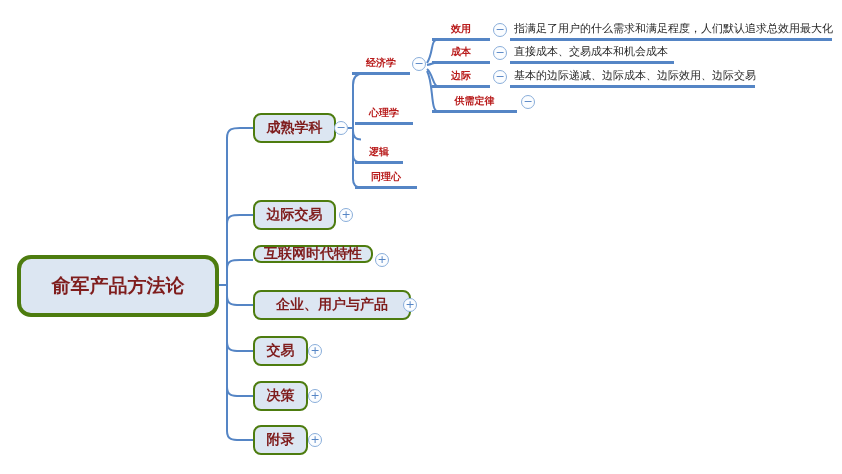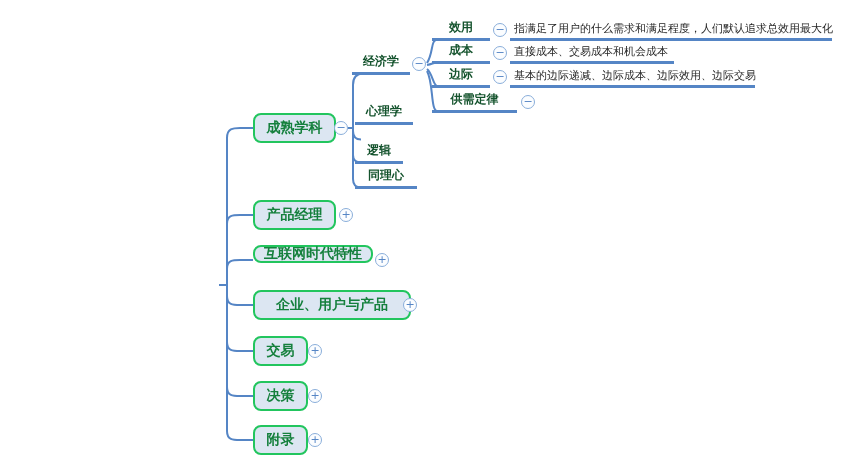--- a/index.html
+++ b/index.html
@@ -4,29 +4,29 @@
 <style>
   html,body{margin:0;padding:0;background:#fff;}
   .canvas{
     position:relative;width:842px;height:474px;background:#ffffff;
     font-family:"DejaVu Sans","Liberation Sans",sans-serif;overflow:hidden;
   }
   svg.connectors{position:absolute;left:0;top:0;}
   .box{
     position:absolute;box-sizing:border-box;
     display:flex;align-items:center;justify-content:center;
-    background:#dce6f2;border:2px solid #22c55e;border-radius:8px;
-    color:#15803d;font-weight:bold;font-size:14px;white-space:nowrap;
+    background:#dce6f2;border:2px solid #4d7c0f;border-radius:8px;
+    color:#7f1d1d;font-weight:bold;font-size:14px;white-space:nowrap;
   }
   .box.root{border-width:4px;border-radius:14px;font-size:19px;}
   .leaf{
     position:absolute;box-sizing:border-box;height:24px;
     border-bottom:3px solid #5585c5;
     display:flex;align-items:flex-end;justify-content:center;
-    padding-bottom:2px;color:#14532d;font-weight:bold;font-size:12px;
+    padding-bottom:2px;color:#b91c1c;font-weight:bold;font-size:10px;
     white-space:nowrap;
   }
   .leaf.desc{
     justify-content:flex-start;font-weight:normal;color:#262626;font-size:11px;
   }
   .toggle{
     position:absolute;box-sizing:border-box;width:14px;height:14px;
     border:1px solid #8aaeda;border-radius:50%;background:#fbfdff;
     color:#5585c5;font-size:11px;line-height:11px;text-align:center;
     cursor:pointer;
@@ -56,25 +56,26 @@
     <path d="M353,131 Q353,139.5 361,139.5"></path>
     <path d="M353,155 Q353,162.5 361,162.5"></path>
     <path d="M353,179 Q353,187.5 361,187.5"></path>
 
     <path d="M427,63 C434,52 430,39.5 438,39.5"></path>
     <path d="M427,65 C433,64 433,62.5 438,62.5"></path>
     <path d="M427,69 C433,74 433,86.5 438,86.5"></path>
     <path d="M427,71 C434,84 430,111.5 438,111.5"></path>
   </svg>
 
+  <div class="box root" style="left:17px;top:255px;width:202px;height:62px">俞军产品方法论</div>
 
   <div class="box" style="left:253px;top:113px;width:83px;height:30px">成熟学科</div>
   <div class="toggle" style="left:334px;top:121px">−</div>
 
-  <div class="box" style="left:253px;top:200px;width:83px;height:30px">产品经理</div>
+  <div class="box" style="left:253px;top:200px;width:83px;height:30px">边际交易</div>
   <div class="toggle" style="left:339px;top:208px">+</div>
 
   <div class="box" style="left:253px;top:245px;width:120px;height:18px">互联网时代特性</div>
   <div class="toggle" style="left:375px;top:253px">+</div>
 
   <div class="box" style="left:253px;top:290px;width:158px;height:30px">企业、用户与产品</div>
   <div class="toggle" style="left:403px;top:298px">+</div>
 
   <div class="box" style="left:253px;top:336px;width:55px;height:30px">交易</div>
   <div class="toggle" style="left:308px;top:344px">+</div>

